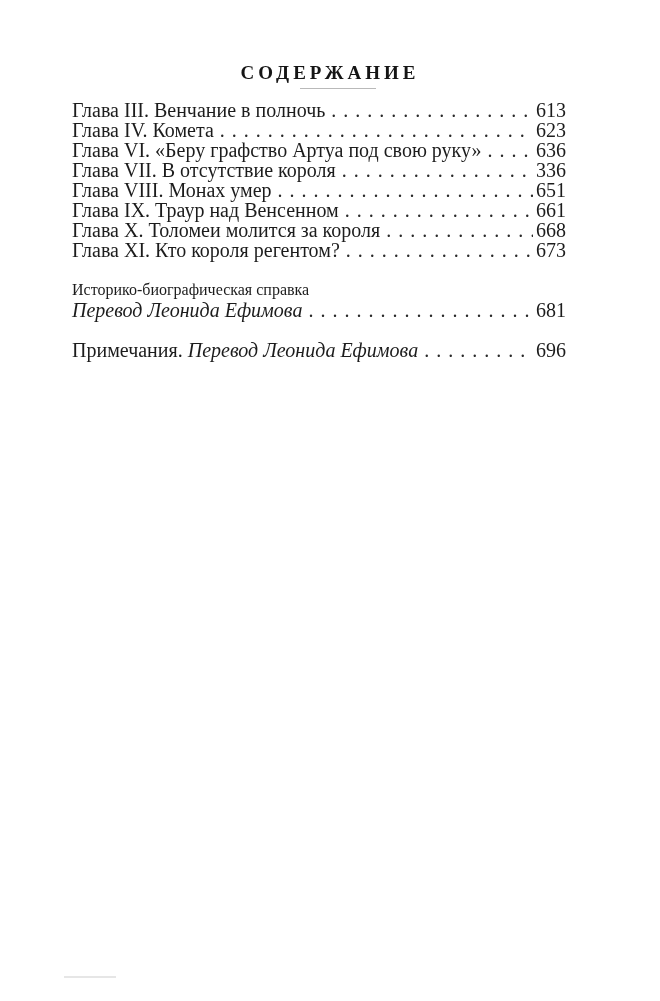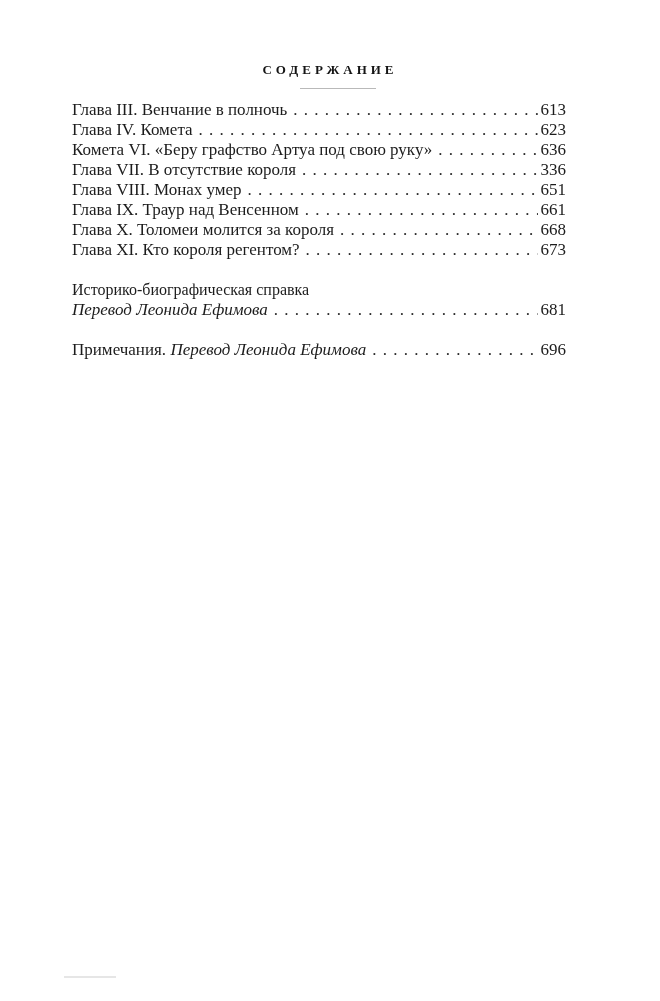--- a/index.html
+++ b/index.html
@@ -16,21 +16,21 @@
     font-family: "Liberation Serif", serif;
     color: #1c1c1c;
     overflow: hidden;
   }
   .toc-title {
     position: absolute;
     top: 62px;
     left: 0;
     right: 0;
     text-align: center;
-    font-size: 13px;
+    font-size: 19px;
     font-weight: 700;
     letter-spacing: 4px;
     color: #151515;
   }
   .title-rule {
     position: absolute;
     top: 88px;
     left: 50%;
     margin-left: -30px;
     width: 76px;
@@ -39,21 +39,21 @@
   }
   .toc-body {
     position: absolute;
     top: 100px;
     left: 72px;
     right: 94px;
   }
   .toc-row {
     display: flex;
     align-items: baseline;
-    font-size: 17px;
+    font-size: 20px;
     line-height: 20px;
     color: #1c1c1c;
     white-space: nowrap;
   }
   .toc-label {
     flex: 0 0 auto;
   }
   .toc-dots {
     flex: 1 1 auto;
     overflow: hidden;
@@ -108,21 +108,21 @@
     </div>
 
     <div class="toc-row">
       <span class="toc-label">Глава IV. Комета</span>
       <span class="toc-dots"></span>
       <span class="toc-page">623</span>
     </div>
 
 
     <div class="toc-row">
-      <span class="toc-label">Комета VI. «Беру графство Артуа под свою руку»</span>
+      <span class="toc-label">Глава VI. «Беру графство Артуа под свою руку»</span>
       <span class="toc-dots"></span>
       <span class="toc-page">636</span>
     </div>
 
     <div class="toc-row">
       <span class="toc-label">Глава VII. В отсутствие короля</span>
       <span class="toc-dots"></span>
       <span class="toc-page">336</span>
     </div>
 

